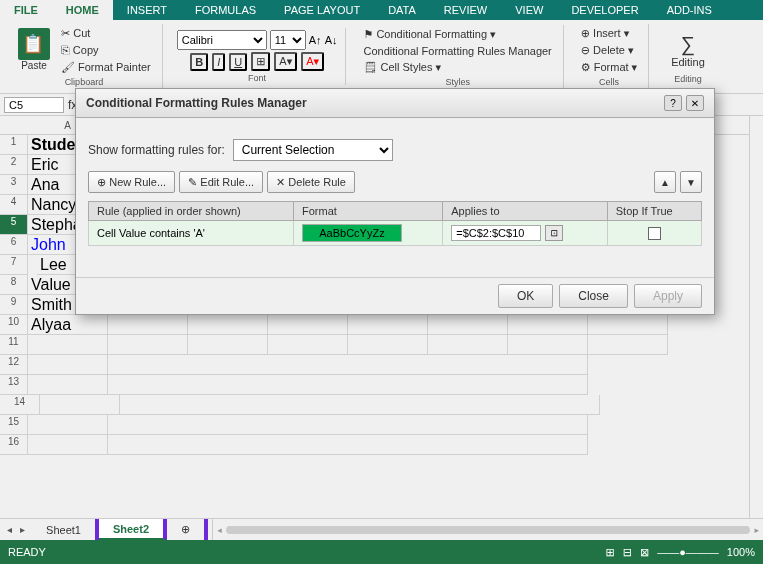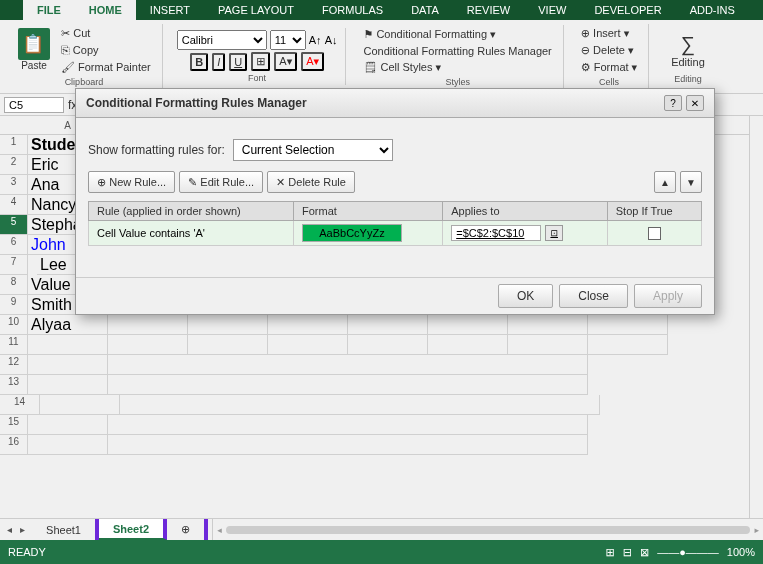--- a/index.html
+++ b/index.html
@@ -1,20 +1,20 @@
 <!DOCTYPE html>
 <html><head>
   <meta charset="utf-8">
   <style>
     * { box-sizing: border-box; margin: 0; padding: 0; font-family: 'Segoe UI', Arial, sans-serif; }
     body { width: 763px; height: 564px; overflow: hidden; background: #f0f0f0; }
 
     
     .ribbon { background: #217346; width: 100%; }
-    .ribbon-tabs { display: flex; background: #14532d; padding-left: 23px; }
+    .ribbon-tabs { display: flex; background: #0f766e; }
     .ribbon-tab {
       padding: 4px 14px;
       font-size: 11px;
       color: #fff;
       cursor: pointer;
       border: none;
       background: transparent;
     }
     .ribbon-tab.active { background: #f0f0f0; color: #217346; font-weight: bold; }
 
@@ -122,21 +122,21 @@
     .format-preview {
       background: #00b050;
       color: #000;
       padding: 2px 8px;
       font-size: 11px;
       border: 1px solid #aaa;
       display: inline-block;
       min-width: 100px;
       text-align: center;
     }
-    .applies-to-cell { display: flex; align-items: center; gap: 4px; text-decoration: underline; }
+    .applies-to-cell { display: flex; align-items: center; gap: 4px; }
     .cell-range-input {
       border: 1px solid #aaa;
       background: #fff;
       padding: 1px 4px;
       font-size: 11px;
       width: 90px;
     }
     .collapse-btn {
       width: 18px;
       height: 16px;
@@ -172,22 +172,22 @@
 </head>
 <body>
 
 <div class="excel-window">
 
   <div class="ribbon">
     <div class="ribbon-tabs">
       <button class="ribbon-tab active">FILE</button>
       <button class="ribbon-tab active" style="background:#f0f0f0;color:#217346;">HOME</button>
       <button class="ribbon-tab">INSERT</button>
+      <button class="ribbon-tab">FORMULAS</button>
       <button class="ribbon-tab">PAGE LAYOUT</button>
-      <button class="ribbon-tab">FORMULAS</button>
       <button class="ribbon-tab">DATA</button>
       <button class="ribbon-tab">REVIEW</button>
       <button class="ribbon-tab">VIEW</button>
       <button class="ribbon-tab">DEVELOPER</button>
       <button class="ribbon-tab">ADD-INS</button>
     </div>
   </div>
 
   <div class="ribbon-content">
 

